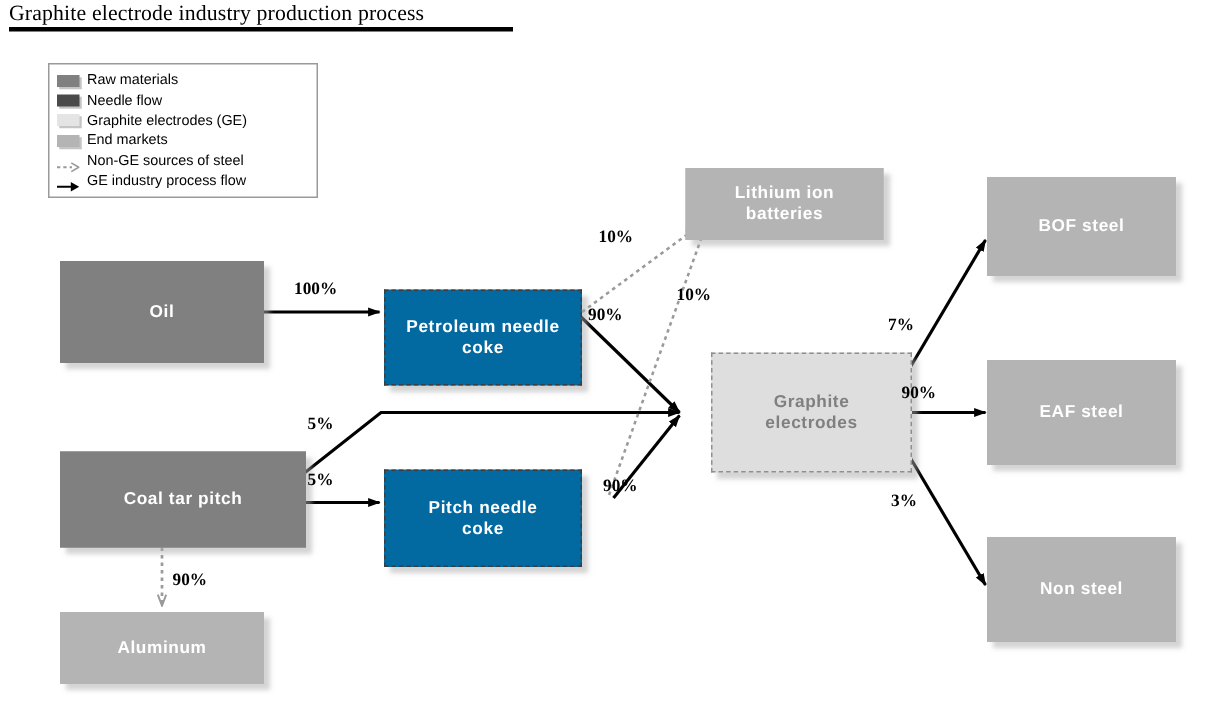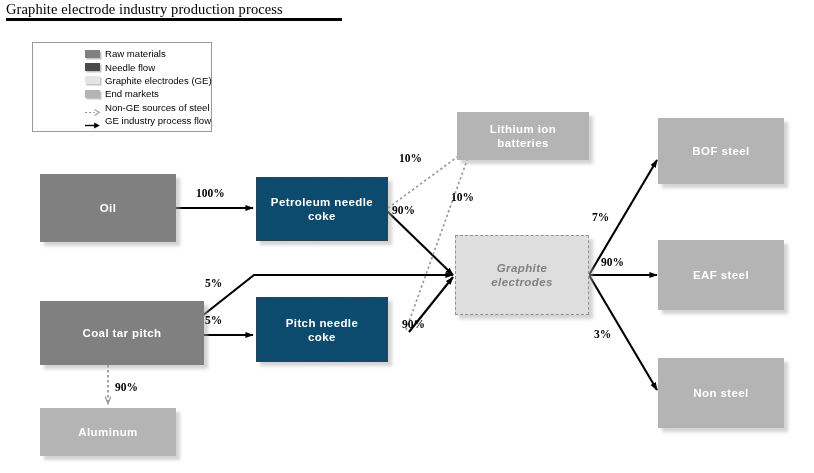--- a/index.html
+++ b/index.html
@@ -44,21 +44,20 @@
     box-sizing: border-box;
     background: #ffffff;
     border: 1px solid #9a9a9a;
     padding: 4px 4px 4px 5px;
   }
   .legend-row {
     display: flex;
     align-items: center;
     height: 13.4px;
     white-space: nowrap;
-    margin-left: 47px;
   }
   .legend-swatch {
     width: 15px;
     height: 8px;
     margin-right: 5px;
     flex: 0 0 auto;
     box-shadow: 1.5px 1.5px 0 rgba(150,150,150,0.55);
   }
   .legend-arrow {
     width: 15px;
@@ -91,22 +90,23 @@
     line-height: 14px;
     padding: 0 4px;
   }
   .node.raw {
     background: #808080;
     border: 1px solid #808080;
   }
   .node.raw .node-label { color: #ffffff; }
 
   .node.coke {
-    background: #0c4a6e;
+    background: #0369a1;
     border: 1.6px dashed #3d3d3d;
+    margin-top: 16px;
   }
   .node.coke .node-label { color: #ffffff; }
 
   .node.ge {
     background: #dedede;
     border: 1.6px dashed #8f8f8f;
   }
   .node.ge .node-label {
     color: #808080;
     font-weight: bold;
@@ -232,21 +232,21 @@
   <div class="node coke" style="left:256px; top:177px; width:132px; height:64px;">
     <span class="node-label" style="white-space:pre-line;">Petroleum needle
 coke</span>
   </div>
 
   <div class="node coke" style="left:256px; top:297px; width:132px; height:65px;">
     <span class="node-label" style="white-space:pre-line;">Pitch needle
 coke</span>
   </div>
 
-  <div class="node ge" style="left:455px; top:235px; width:134px; height:80px;font-style:italic;">
+  <div class="node ge" style="left:474px; top:235px; width:134px; height:80px;">
     <span class="node-label" style="white-space:pre-line;">Graphite
 electrodes</span>
   </div>
 
   <div class="node market" style="left:457px; top:112px; width:132px; height:48px;">
     <span class="node-label" style="white-space:pre-line;">Lithium ion
 batteries</span>
   </div>
 
   <div class="node market" style="left:658px; top:118px; width:126px; height:66px;">

